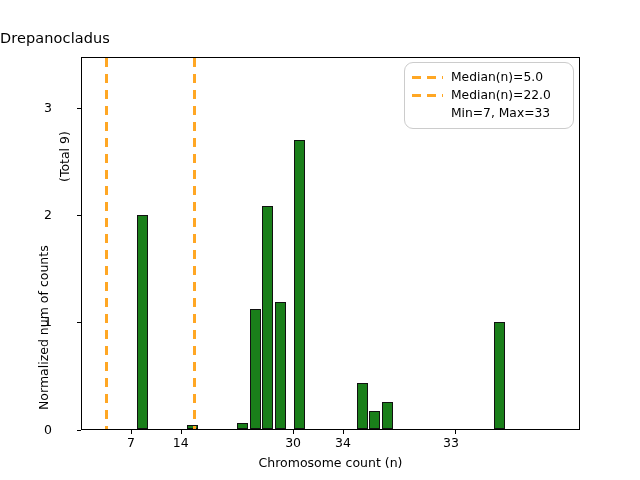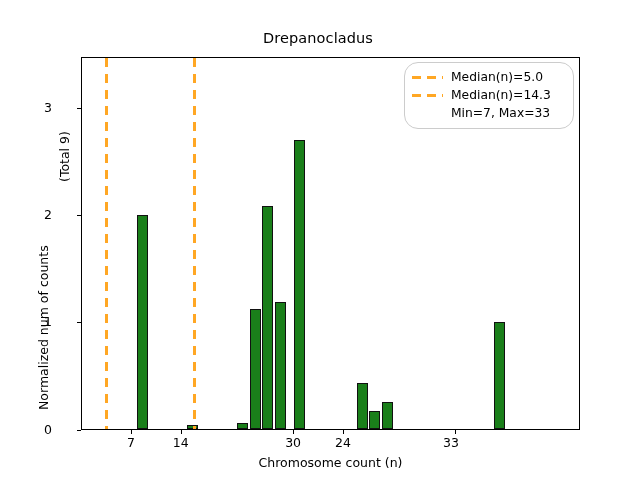--- a/index.html
+++ b/index.html
@@ -19,21 +19,20 @@
     position: absolute;
     left: 0; top: 0;
     width: 640px;
     height: 480px;
   }
   #chart-title {
     position: absolute;
     left: 0;
     top: 30px;
     width: 636px;
-    text-align: center;
     font-size: 14.5px;
     color: #000;
     letter-spacing: 0.1px;
   }
   
   #plot-area {
     position: absolute;
     left: 81px;
     top: 57px;
     width: 499px;
@@ -124,21 +123,21 @@
     font-size: 12.5px;
     white-space: nowrap;
   }
   #legend {
     position: absolute;
     left: 404px;
     top: 62px;
     width: 170px;
     border: 1px solid #cccccc;
     background: #ffffff;
-    border-radius: 14px;
+    border-radius: 9px;
     padding: 5px 6px 6px 6px;
     box-sizing: border-box;
     font-size: 12.3px;
   }
   .legend-row {
     display: flex;
     align-items: center;
     height: 18px;
   }
   .legend-dash {
@@ -186,21 +185,21 @@
   <div class="xtick-mark" style="left:130.9px;"></div>
   <div class="xtick-label" style="left:100.9px;">7</div>
 
   <div class="xtick-mark" style="left:180.8px;"></div>
   <div class="xtick-label" style="left:150.8px;">14</div>
 
   <div class="xtick-mark" style="left:293.1px;"></div>
   <div class="xtick-label" style="left:263.1px;">30</div>
 
   <div class="xtick-mark" style="left:343.0px;"></div>
-  <div class="xtick-label" style="left:313.0px;">24</div>
+  <div class="xtick-label" style="left:313.0px;">34</div>
 
   <div class="xtick-mark" style="left:455.3px;"></div>
   <div class="xtick-label" style="left:421px;">33</div>
 
   <div id="xlabel">Chromosome count (n)</div>
 
   <div id="ylabel-wrap">
     <div id="ylabel">Normalized num of counts</div>
     <div id="ylabel2">(Total 9)</div>
   </div>
@@ -223,18 +222,18 @@
     <div class="vline" style="left:110.8px;"></div>
   </div>
 
   <div id="legend">
     <div class="legend-row">
       <span class="legend-dash"></span>
       <span class="legend-text">Median(n)=5.0</span>
     </div>
     <div class="legend-row">
       <span class="legend-dash"></span>
-      <span class="legend-text">Median(n)=14.3</span>
+      <span class="legend-text">Median(n)=22.0</span>
     </div>
     <div class="legend-sub">Min=7, Max=33</div>
   </div>
 
 </div>
 
 </body></html>

